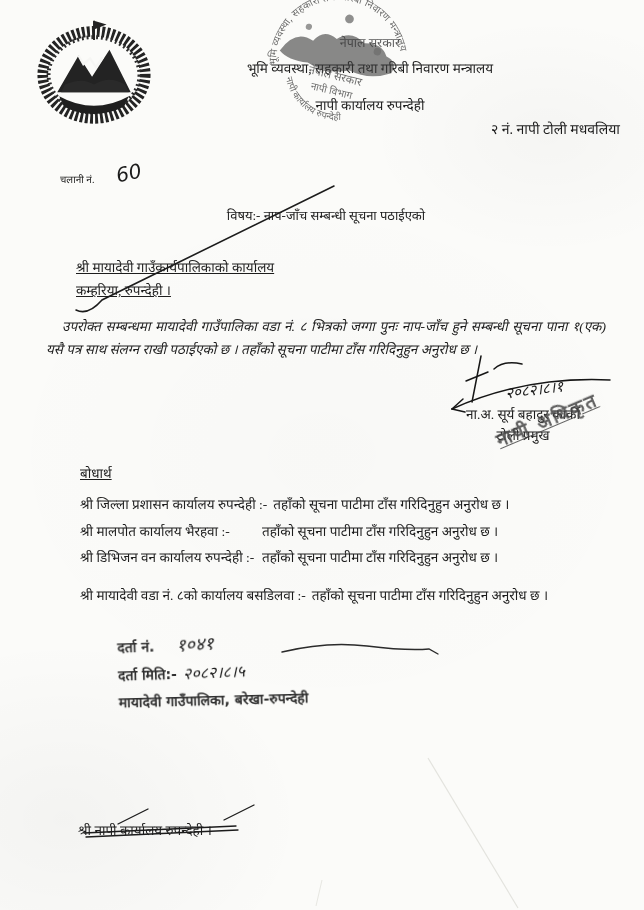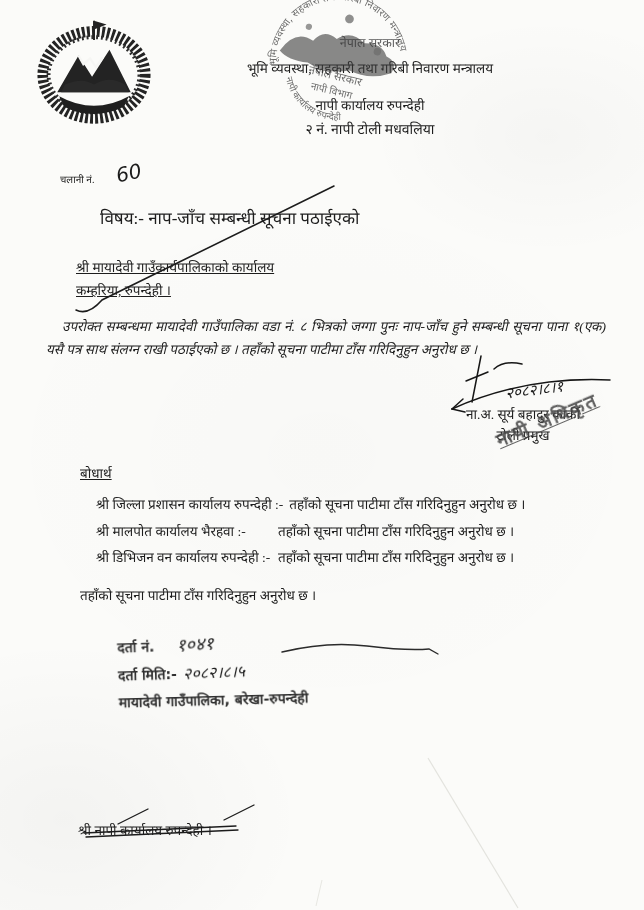--- a/index.html
+++ b/index.html
@@ -21,49 +21,49 @@
     font-family:"DejaVu Sans", sans-serif;
     font-style:italic;
     color:#1c1c1c;
     white-space:nowrap;
   }
   
   .header-text{left:120px;right:24px;top:34px;text-align:center;z-index:2;}
   .gov-line{font-size:12.5px;color:#5a5a5a;margin-bottom:8px;}
   .ministry-line{font-size:13.5px;margin-bottom:19px;}
   .office-line{font-size:13.5px;margin-bottom:5px;}
-  .team-line{font-size:14px;}
+  .team-line{font-size:14px;text-align:right;}
   .round-stamp{left:258px;top:-10px;width:160px;height:150px;z-index:3;opacity:.74;filter:blur(.3px);}
   
   .ref-row{left:60px;right:34px;top:148px;display:flex;justify-content:space-between;font-size:14px;z-index:2;}
   .chalani{left:60px;top:172px;font-size:10px;z-index:2;}
   .hand-dispatch{left:116px;top:161px;font-size:20px;transform:rotate(-12deg);z-index:4;}
   
-  .subject{left:100px;right:92px;top:206px;text-align:left;font-size:17px;z-index:2;}
+  .subject{left:100px;right:92px;top:206px;text-align:center;font-size:13px;z-index:2;}
   
   .addressee{left:76px;top:256px;font-size:13.5px;line-height:23px;z-index:2;text-decoration:underline;}
   
   .body-par{left:46px;right:38px;top:316px;font-size:13.5px;line-height:22.5px;text-indent:16px;text-align:justify;z-index:2;font-style:italic;}
   
   .hand-sigdate{left:505px;top:379px;font-size:15px;transform:rotate(-7deg);z-index:4;}
   .sig-block{right:2px;width:238px;top:404px;text-align:center;font-size:13.5px;line-height:21px;z-index:2;}
   .napi-stamp{
     left:497px;top:428px;width:170px;
     transform:rotate(-23deg);transform-origin:0 50%;
     font-family:"DejaVu Sans", sans-serif;
     font-weight:bold;font-size:19px;letter-spacing:2px;
     color:#474747;text-decoration:underline;
     opacity:.85;filter:blur(.25px);
     z-index:4;white-space:nowrap;
   }
   
   .cc-title{left:80px;top:464px;font-size:13.5px;text-decoration:underline;z-index:2;}
   .cc-list{left:80px;right:10px;top:497px;z-index:2;}
   .cc-row{display:flex;font-size:13.5px;margin-bottom:11.5px;line-height:15px;}
-  .cc-office{min-width:176px;padding-right:6px;margin-left:16px;}
+  .cc-office{min-width:176px;padding-right:6px;}
   .cc-msg{flex:1;}
   
   .reg-stamp{
     left:118px;top:630px;transform:rotate(-1.5deg);
     font-family:"DejaVu Sans", sans-serif;
     color:#2e2e2e;font-weight:bold;font-size:14px;
     line-height:27px;z-index:2;filter:blur(.2px);white-space:nowrap;
   }
   .reg-stamp .hand{font-weight:500;}
   .hand-regno{font-size:18px;margin-left:22px;display:inline-block;transform:rotate(-2deg);}
@@ -147,20 +147,21 @@
       <span class="cc-office">श्री मालपोत कार्यालय भैरहवा :-</span>
       <span class="cc-msg">तहाँको सूचना पाटीमा टाँस गरिदिनुहुन अनुरोध छ ।</span>
     </div>
     <div class="cc-row">
       <span class="cc-office">श्री डिभिजन वन कार्यालय रुपन्देही :-</span>
       <span class="cc-msg">तहाँको सूचना पाटीमा टाँस गरिदिनुहुन अनुरोध छ ।</span>
     </div>
     <div class="cc-row">
     </div>
     <div class="cc-row">
+      <span class="cc-office">श्री मायादेवी वडा नं. ८को कार्यालय बसडिलवा :-</span>
       <span class="cc-msg">तहाँको सूचना पाटीमा टाँस गरिदिनुहुन अनुरोध छ ।</span>
     </div>
   </div>
 
   <div class="abs reg-stamp">
     <div>
       <span>दर्ता नं.</span><span class="hand hand-regno">१०४१</span>
     </div>
     <div>
       <span>दर्ता मिति:-</span><span class="hand hand-regdate">२०८२।८।५</span>

